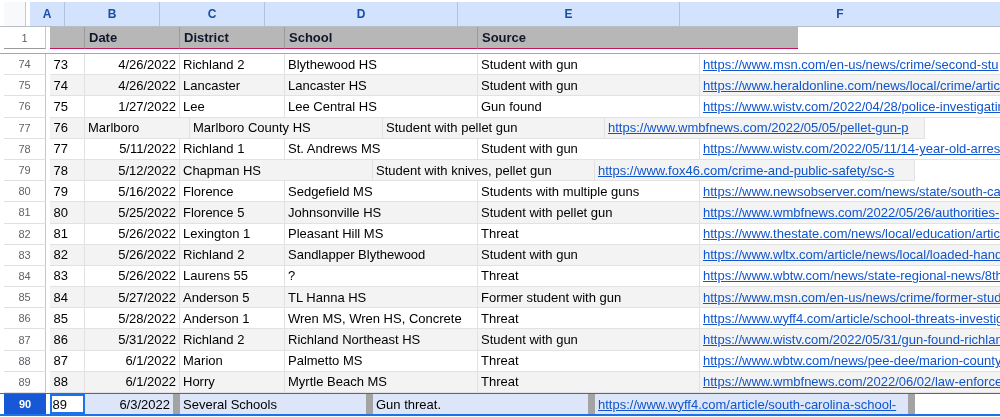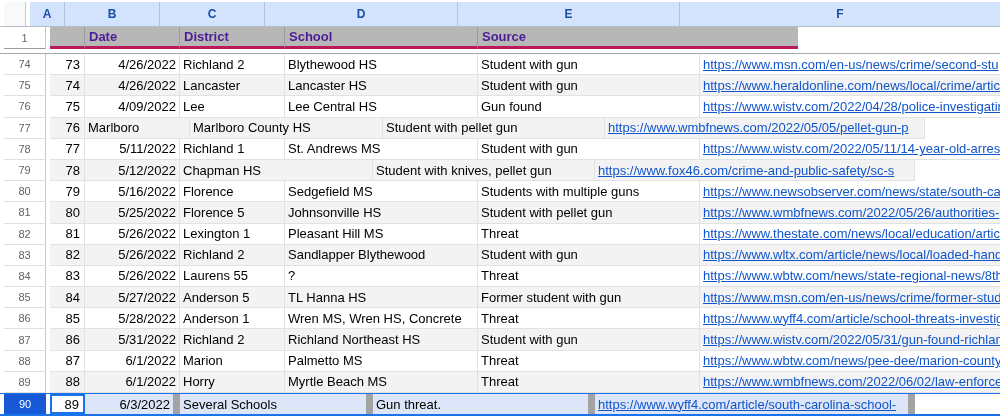--- a/index.html
+++ b/index.html
@@ -21,43 +21,43 @@
   .c3{width:193px;flex:0 0 193px}.c4{width:222px;flex:0 0 222px}.c5{width:320px;flex:0 0 320px;border-right:none}
   .frozen-row{display:flex;height:22px;}
   .rownum{
     width:42px;flex:0 0 42px;margin-left:4px;background:#fff;color:#5f6368;font-size:11px;
     display:flex;align-items:center;justify-content:center;
     border-right:1px solid #c7c7c7;border-bottom:1px solid #e0e0e0;box-sizing:border-box;cursor:pointer;
   }
   .frozen-row .rownum{border-bottom:1px solid #9b9b9b;}
   .fcells{display:flex;flex:1;}
   .fcell{
-    background:var(--frozen-row-bg,#b7b7b7);color:#4c1d95;font-weight:bold;font-size:13px;
+    background:var(--frozen-row-bg,#b7b7b7);color:#0f172a;font-weight:bold;font-size:13px;
     display:flex;align-items:center;padding:0 4px;box-sizing:border-box;
-    border-right:1px solid #9b9b9b;border-bottom:3px solid #be185d;white-space:nowrap;overflow:hidden;cursor:cell;
+    border-right:1px solid #9b9b9b;border-bottom:1px solid #be185d;white-space:nowrap;overflow:hidden;cursor:cell;
   }
   .fcell.c0{width:35px;flex:0 0 35px}.fcell.c1{width:95px;flex:0 0 95px}.fcell.c2{width:105px;flex:0 0 105px}
   .fcell.c3{width:193px;flex:0 0 193px}.fcell.c4{width:222px;flex:0 0 222px}.fcell.c5{width:320px;flex:0 0 320px;border-right:none}
   .freeze-divider{height:5px;background:#fff;border-bottom:1px solid #a8a8a8;box-sizing:border-box;}
   .drow{display:flex;height:21.2px;box-sizing:border-box;}
   .cell{
     display:flex;align-items:center;padding:0 3px;font-size:13px;color:#000;background:#fff;
     border-right:1px solid var(--grid-line,#e2e2e2);border-bottom:1px solid var(--grid-line,#e2e2e2);
     box-sizing:border-box;white-space:nowrap;overflow:hidden;cursor:cell;
   }
-  .cell.c0{padding-right:4px}
+  .cell.c0{padding-right:16px}
   .band .cell{background:var(--band-bg,#f3f3f3);}
   .num{justify-content:flex-end;}
   .link{color:var(--link-color,#1155cc);text-decoration:underline;cursor:pointer;}
   .sel{
     height:23px;border-top:1px solid var(--selection-border,#1a73e8);
     border-bottom:2px solid var(--selection-border,#1a73e8);
   }
   .sel .cell{background:var(--selected-row-bg,#dce6f8);border-bottom:none;border-right:7px solid #a3a3a3;}
-  .sel .rownum{background:var(--selected-rownum-bg,#1658d5);color:#fff;font-weight:normal;border-bottom:none;border-right:none;}
+  .sel .rownum{background:var(--selected-rownum-bg,#1658d5);color:#fff;font-weight:bold;border-bottom:none;border-right:none;}
   .sel .cell.active-cell{background:#fff;border:2px solid var(--selection-border,#1a73e8);}
 </style>
 </head>
 <body>
 
 <div class="sheet">
   <div class="hdr-band">
     <div class="corner"></div>
     <div class="gapcol"></div>
     <div class="colhdrs" id="colhdrs">
@@ -106,21 +106,21 @@
         <div class="cell c3">Lancaster HS</div>
         <div class="cell c4">Student with gun</div>
         <div class="cell c5">
           <div class="link">https://www.heraldonline.com/news/local/crime/artic</div>
         </div>
       </div>
       <div class="drow">
         <div class="rownum">76</div>
         <div class="gapcol"></div>
         <div class="cell c0 num">75</div>
-        <div class="cell c1 num">4/09/2022</div>
+        <div class="cell c1 num">1/27/2022</div>
         <div class="cell c2">Lee</div>
         <div class="cell c3">Lee Central HS</div>
         <div class="cell c4">Gun found</div>
         <div class="cell c5">
           <div class="link">https://www.wistv.com/2022/04/28/police-investigatin</div>
         </div>
       </div>
       <div class="drow band">
         <div class="rownum">77</div>
         <div class="gapcol"></div>

